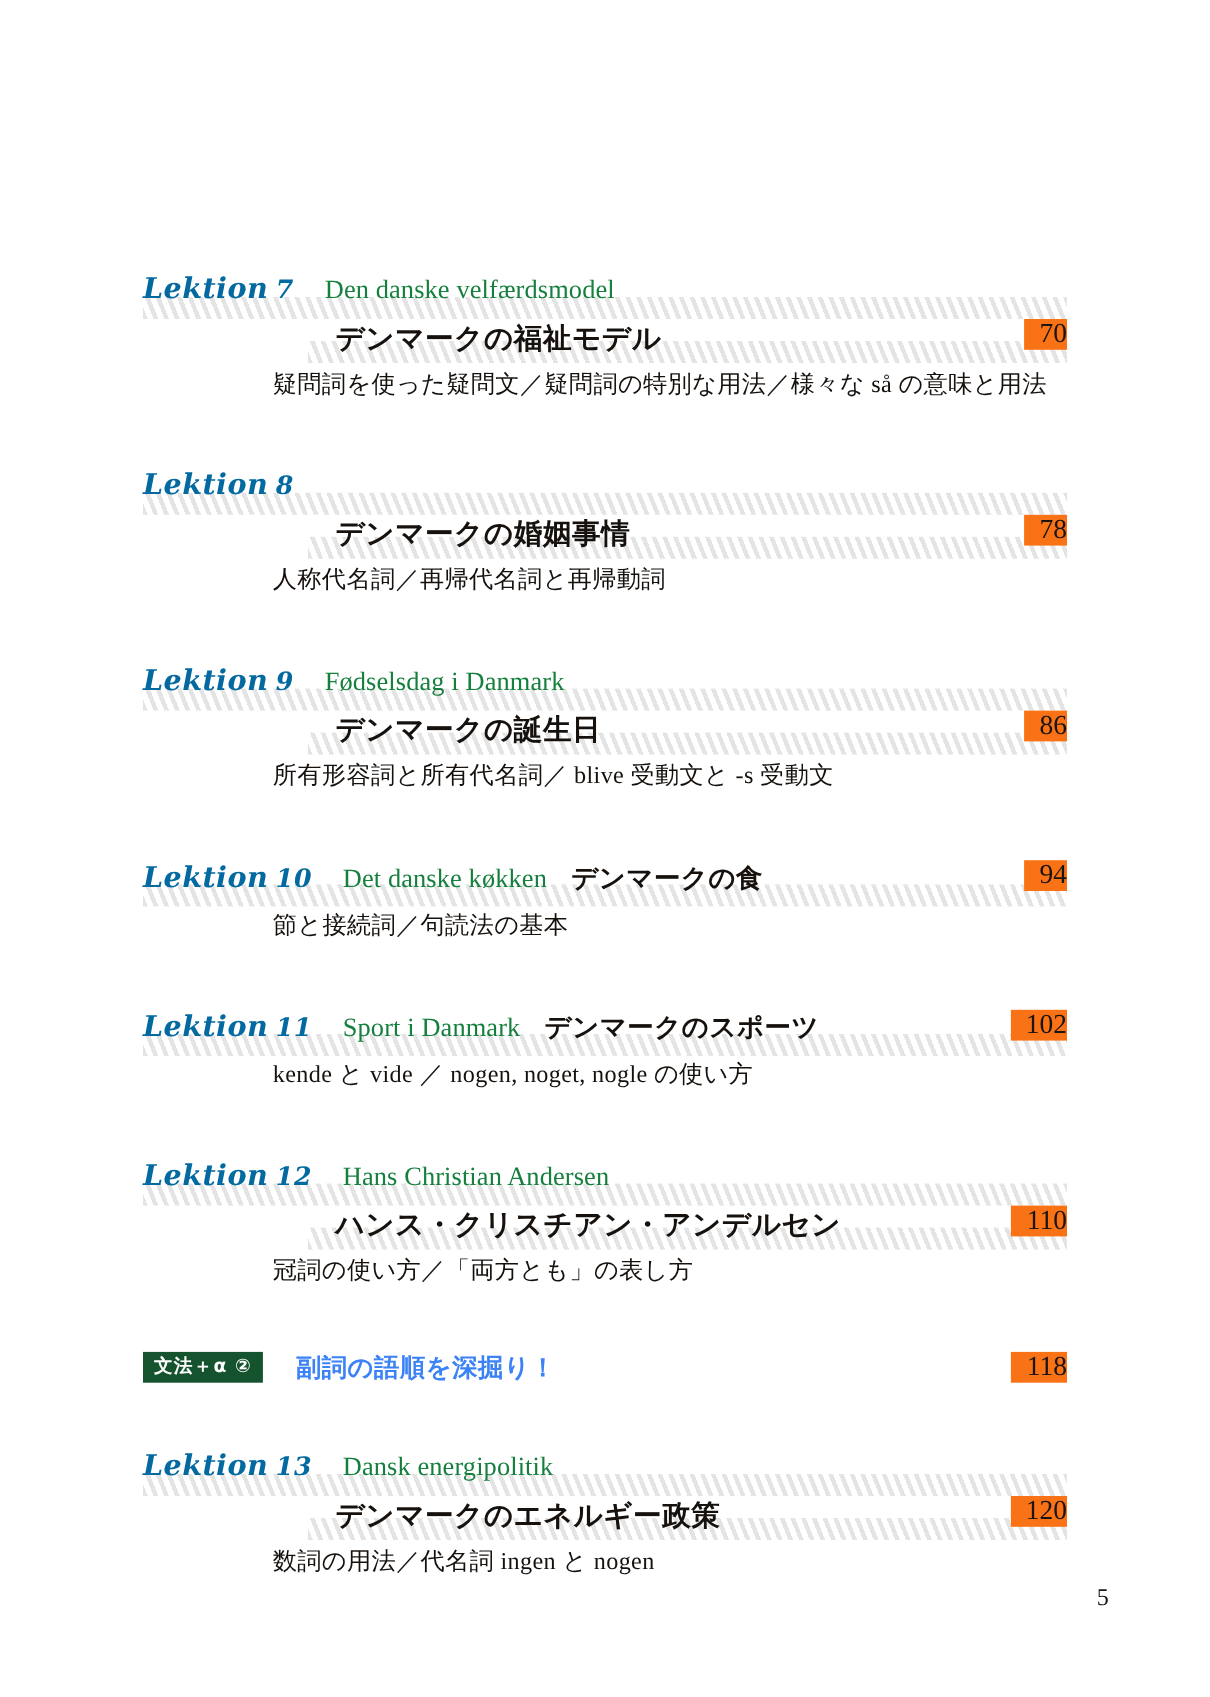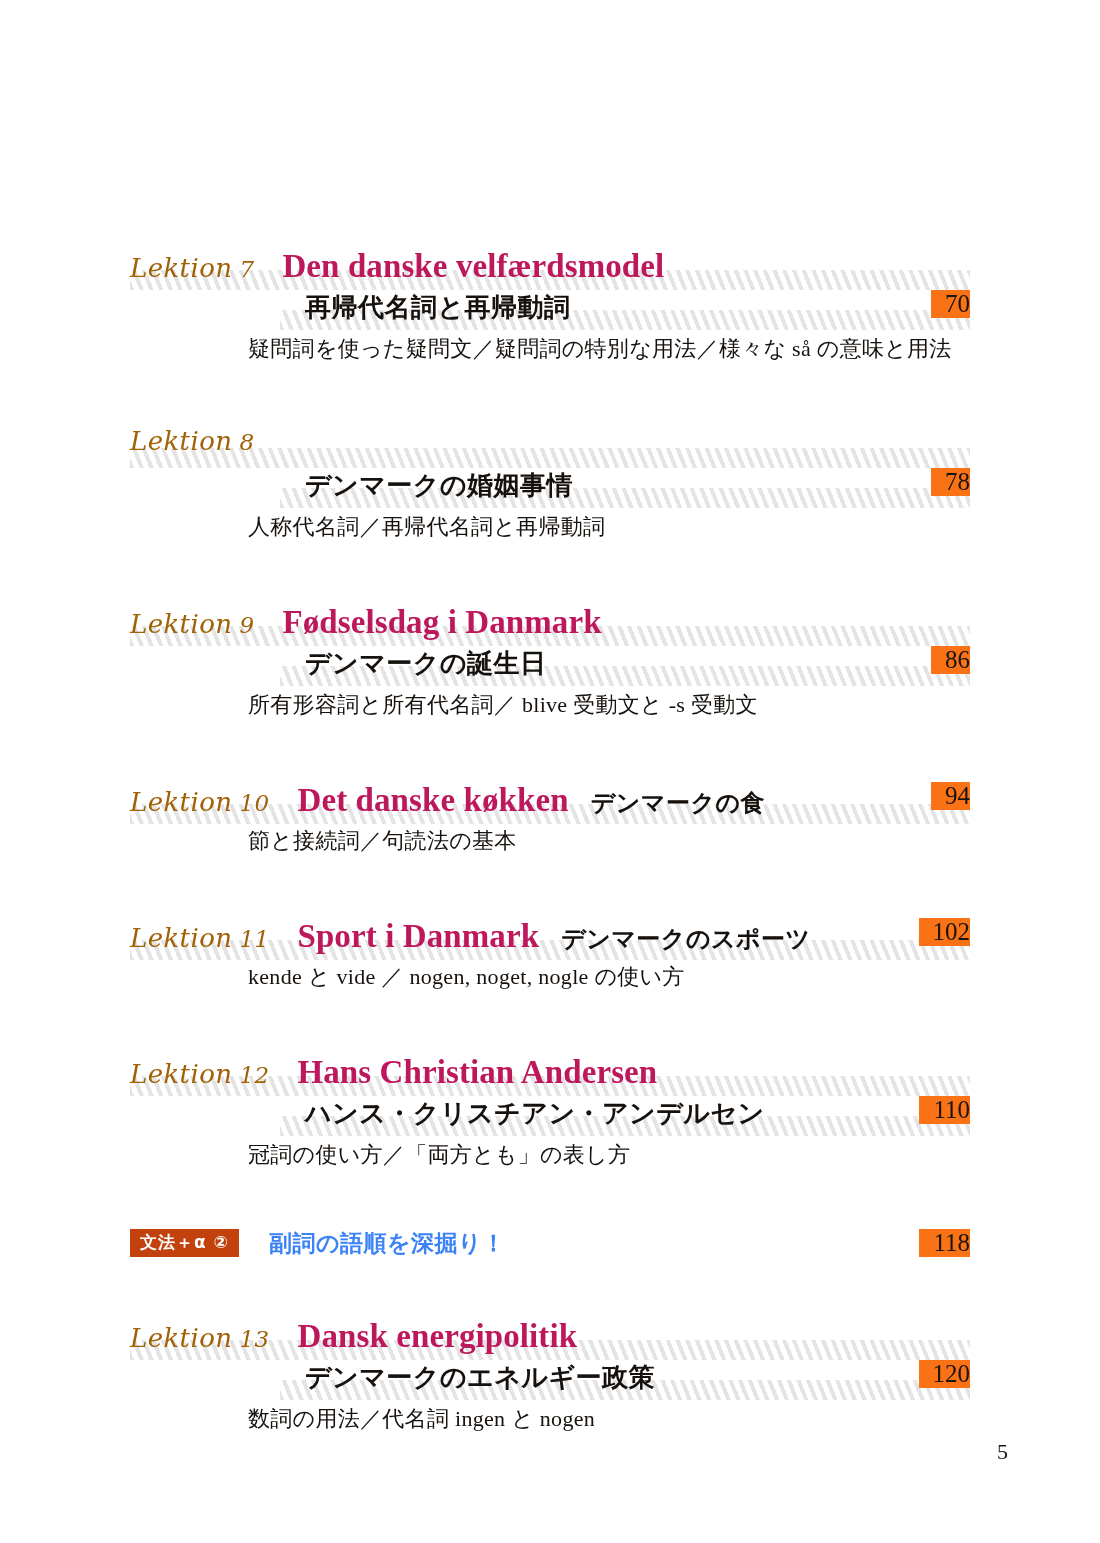--- a/index.html
+++ b/index.html
@@ -60,40 +60,40 @@
     min-height: 44px;
     z-index: 1;
   }
   .line-main .hatch {
     top: 22px;
     height: 20px;
   }
 
   .lektion {
     font-family: "DejaVu Serif", "Liberation Serif", serif;
-    font-weight: normal;
+    font-weight: bold;
     font-style: italic;
     font-size: 26px;
     letter-spacing: 0.4px;
-    color: #a16207;
+    color: #0369a1;
     white-space: nowrap;
     position: relative;
     z-index: 2;
   }
   .lektion .num {
     font-size: 23px;
     margin-left: 7px;
   }
 
   .dk-title {
     font-family: "Liberation Serif", "DejaVu Serif", serif;
-    font-weight: bold;
-    font-size: 33px;
+    font-weight: normal;
+    font-size: 24px;
     letter-spacing: 0.1px;
-    color: #be185d;
+    color: #15803d;
     margin-left: 28px;
     white-space: nowrap;
     position: relative;
     z-index: 2;
   }
 
   
   .line-jp {
     position: relative;
     display: flex;
@@ -167,21 +167,21 @@
   
   .plus-row {
     position: relative;
     display: flex;
     align-items: center;
     min-height: 46px;
     z-index: 1;
   }
   .badge {
     display: inline-block;
-    background: #c2410c;
+    background: #14532d;
     color: #ffffff;
     font-family: "DejaVu Sans", "Liberation Sans", sans-serif;
     font-size: 17px;
     font-weight: bold;
     letter-spacing: 1px;
     padding: 5px 10px 6px 10px;
     line-height: 1;
     white-space: nowrap;
   }
   .plus-label {
@@ -211,21 +211,21 @@
   <div class="content">
 
     <div class="entry">
       <div class="line-main">
         <div class="hatch"></div>
         <span class="lektion"><span>Lektion</span><span class="num">7</span></span>
         <span class="dk-title">Den danske velfærdsmodel</span>
       </div>
       <div class="line-jp">
         <div class="hatch"></div>
-        <span class="jp-title">再帰代名詞と再帰動詞</span>
+        <span class="jp-title">デンマークの福祉モデル</span>
         <span class="pageno">70</span>
       </div>
       <div class="line-note">
         <span class="note">疑問詞を使った疑問文／疑問詞の特別な用法／様々な så の意味と用法</span>
       </div>
     </div>
     <div class="gap-lg"></div>
 
     <div class="entry">
       <div class="line-main">

